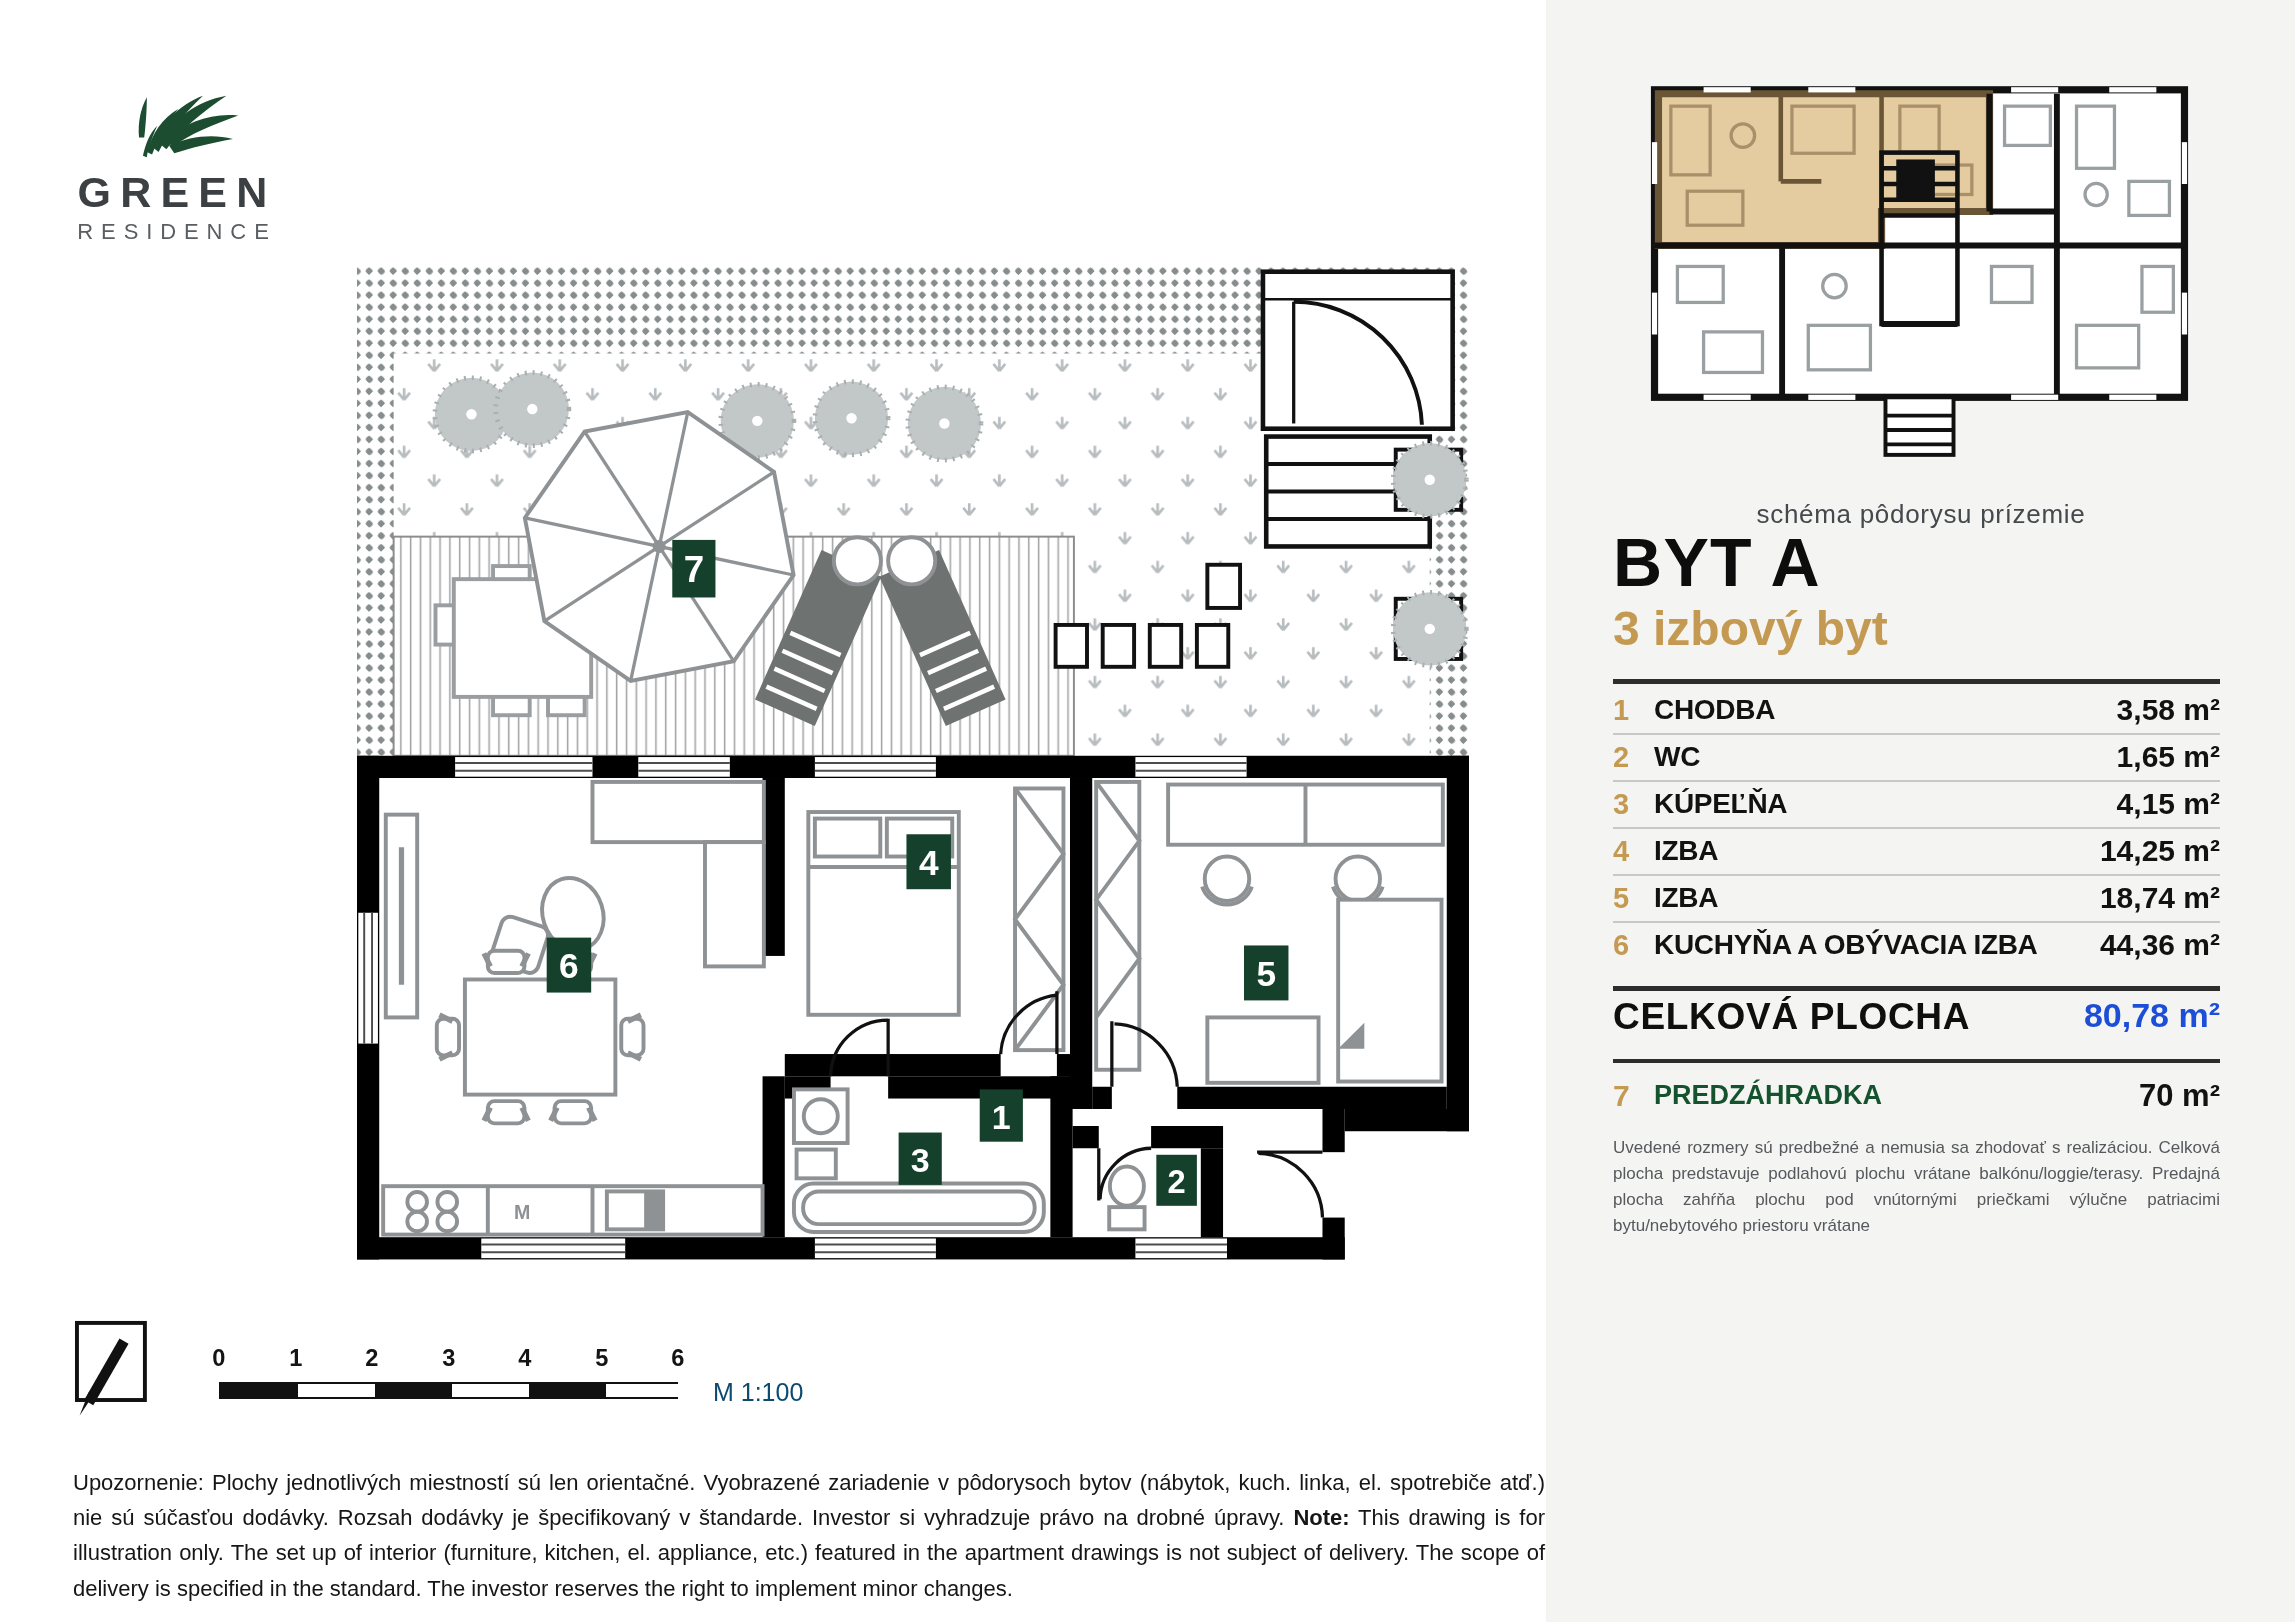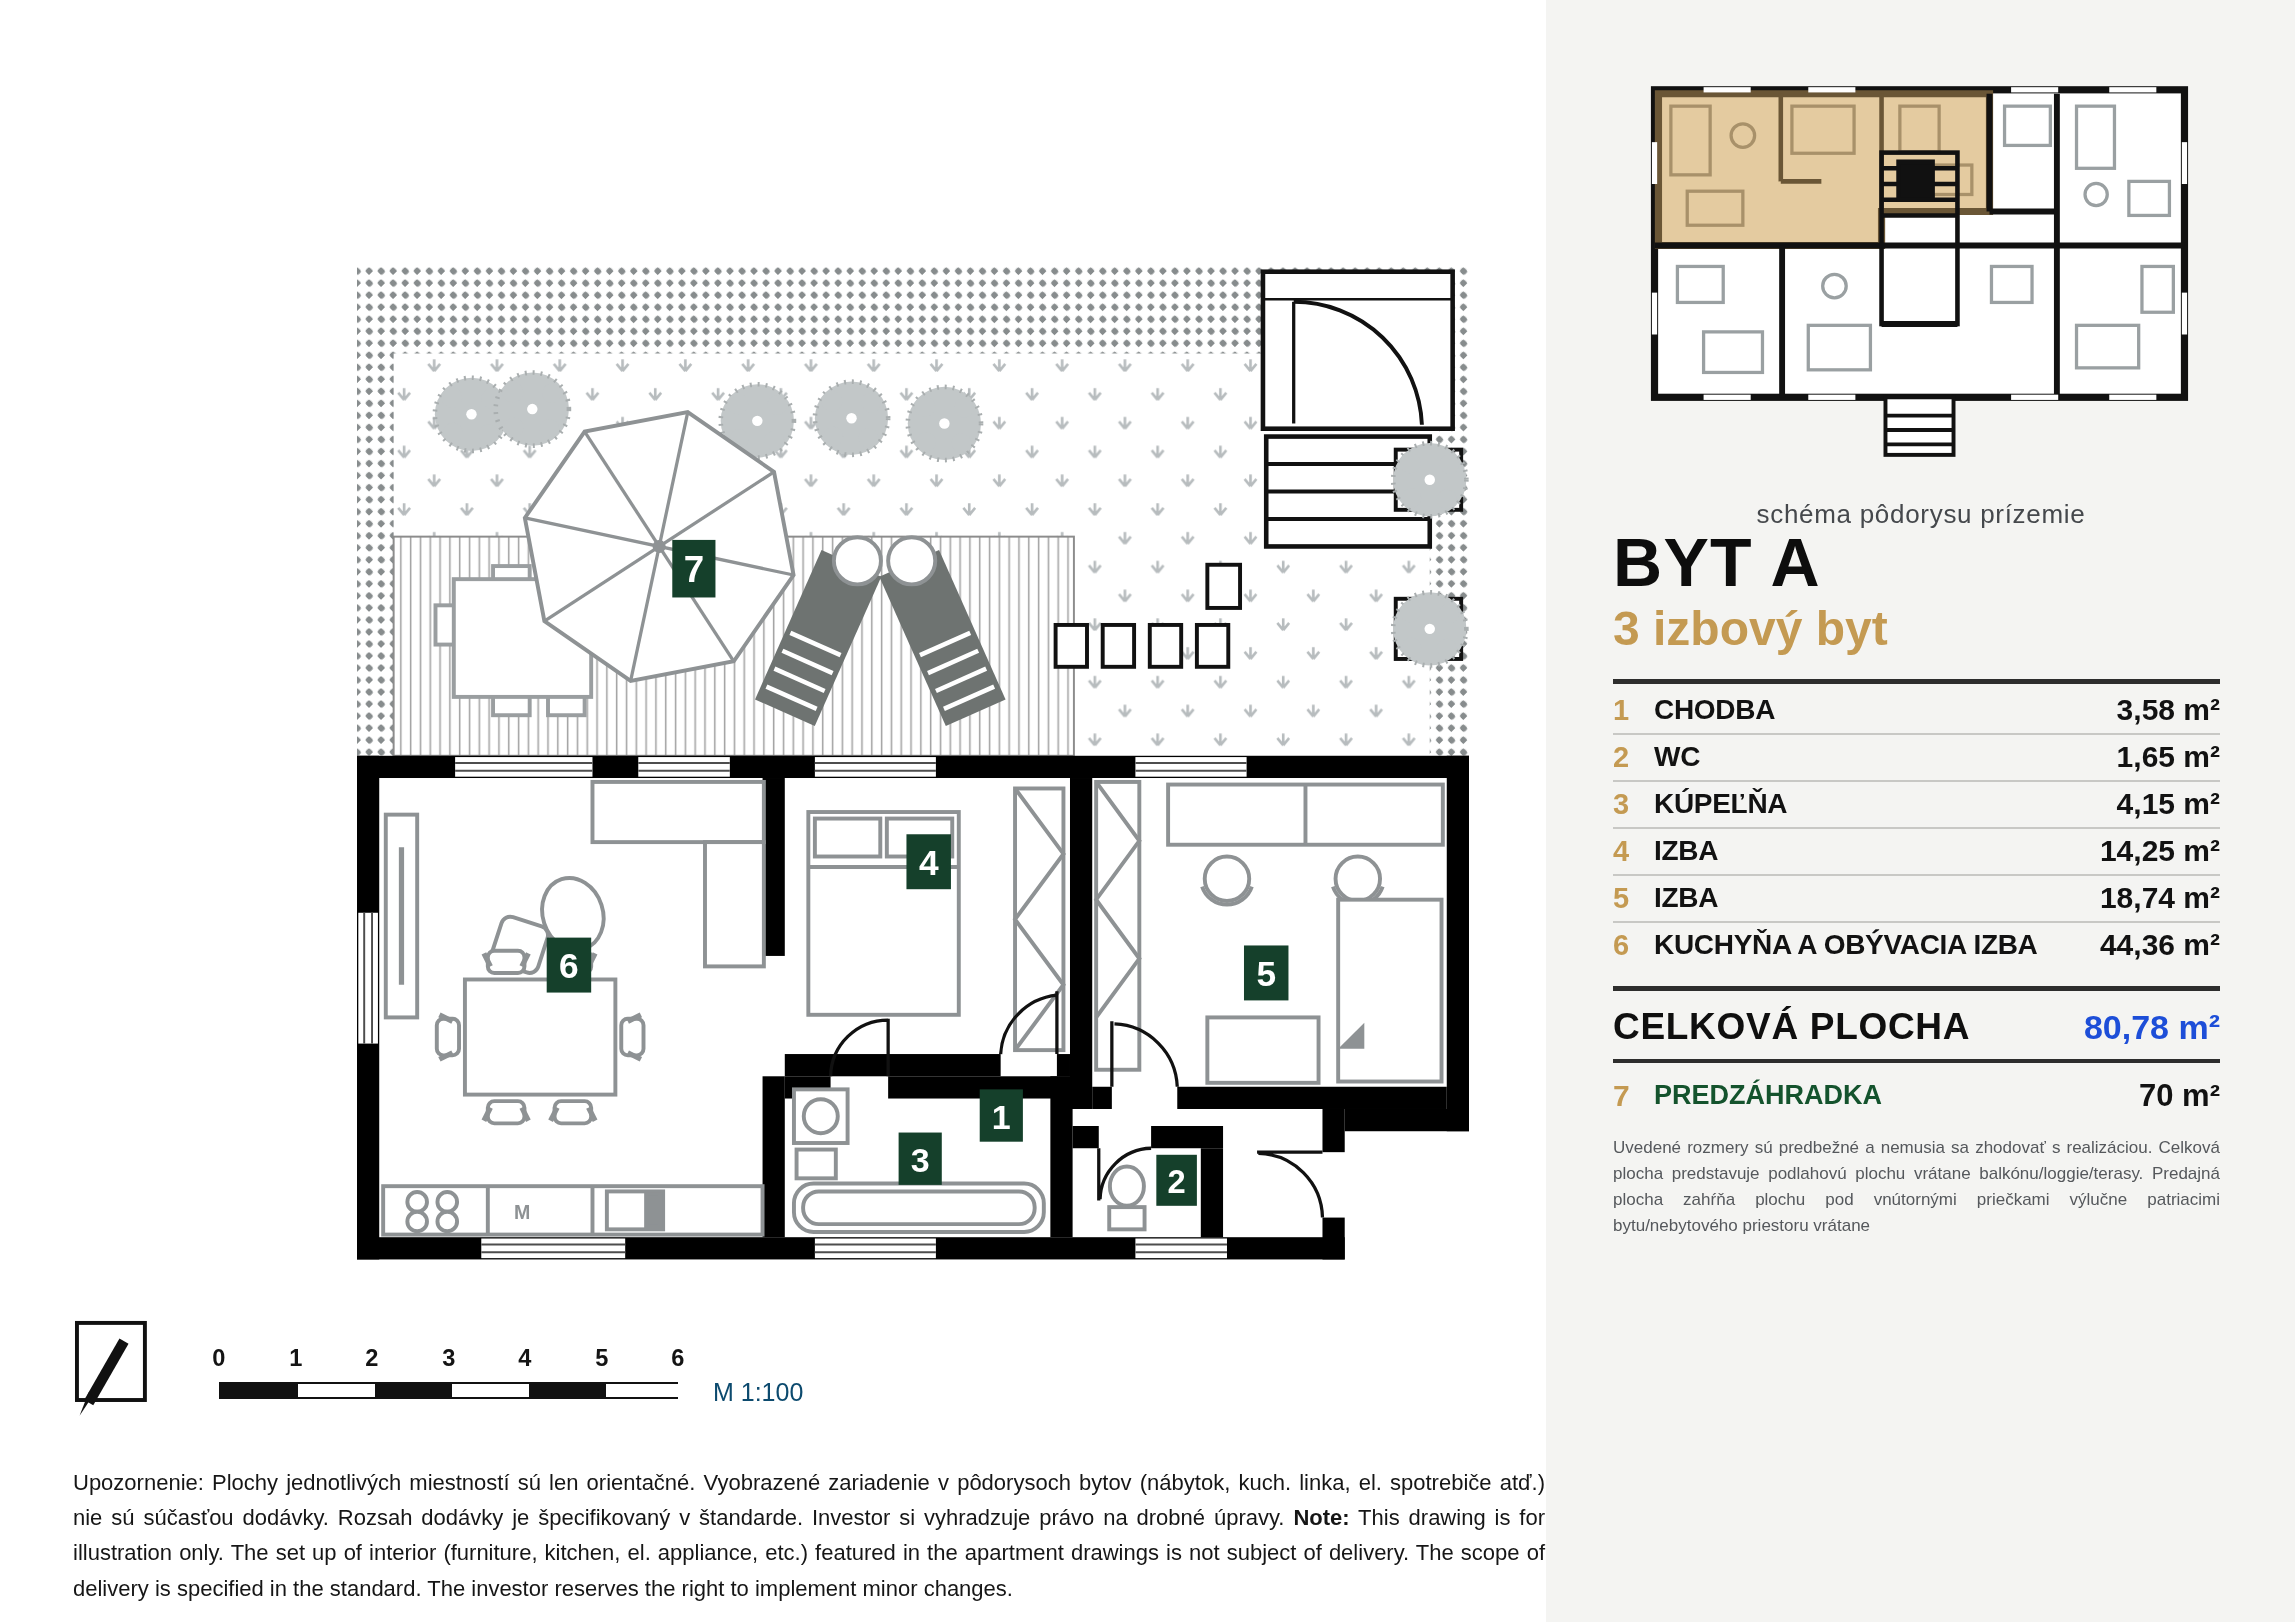--- a/index.html
+++ b/index.html
@@ -40,34 +40,49 @@
   .content { position:absolute; left:67px; top:528px; width:607px; }
   .unit-title { font-size:68px; font-weight:700; color:#0d0d0d; letter-spacing:1.3px; line-height:1; }
   .unit-sub { font-size:48px; font-weight:700; color:#c49a52; margin-top:9.2px; line-height:1; }
   .rule { height:4.6px; background:#2d2d2d; border:0; margin-top:26px; }
   .rooms { margin-top:3.9px; }
   .room-row { display:flex; align-items:center; height:45px; }
   .room-row .num { width:41px; font-size:29px; font-weight:700; color:#c49a52; }
   .room-row .lbl { flex:1; font-size:28px; font-weight:700; color:#121212; letter-spacing:-0.3px; white-space:nowrap; }
   .room-row .val { font-size:30px; font-weight:700; color:#121212; white-space:nowrap; }
   .sep { height:2px; background:#c8c8c5; border:0; }
-  .total-row { display:flex; align-items:center; height:63px; margin-top:5.2px; }
+  .total-row { display:flex; height:63px; margin-top:5.2px; }
   .total-row .lbl { flex:1; font-size:37px; font-weight:700; color:#0f0f0f; letter-spacing:0.7px; }
   .total-row .val { font-size:34px; font-weight:700; color:#1d4ed8; }
   .garden-row { display:flex; align-items:center; height:60px; margin-top:2.6px; }
   .garden-row .num { width:41px; font-size:30px; font-weight:700; color:#c49a52; }
   .garden-row .lbl { flex:1; font-size:27px; font-weight:700; color:#14532d; }
   .garden-row .val { font-size:31px; font-weight:700; color:#121212; }
   .small-note { margin-top:9.2px; font-size:17px; line-height:1.52; color:#55585c; text-align:justify; }
 </style>
 </head>
 <body>
 
 <div class="page">
 
+  <div class="logo">
+    <svg width="151" height="137" viewBox="0 0 230 210">
+      <g fill="#1d4d31" transform="translate(62,196)">
+        <path d="M0,0 C4,-18 10,-34 22,-46 C14,-28 8,-12 6,2 Z"></path>
+        <path d="M6,-6 C14,-34 30,-58 54,-72 C36,-48 22,-24 14,-2 Z"></path>
+        <path d="M14,-14 C28,-48 54,-78 92,-92 C62,-64 38,-34 24,-6 Z"></path>
+        <path d="M24,-20 C46,-56 82,-84 128,-92 C92,-68 58,-40 36,-10 Z"></path>
+        <path d="M34,-24 C66,-52 104,-66 146,-62 C108,-48 72,-34 46,-14 Z"></path>
+        <path d="M40,-16 C72,-30 106,-34 138,-26 C104,-20 72,-12 48,-4 Z"></path>
+        <path d="M-6,-28 C-8,-50 -4,-72 6,-90 C6,-68 4,-46 2,-28 Z"></path>
+      </g>
+    </svg>
+    <div class="brand-top">GREEN</div>
+    <div class="brand-bottom">RESIDENCE</div>
+  </div>
 
   <div class="plan">
   <svg width="1112" height="1027" viewBox="0 0 1700 1570">
     <defs>
       <pattern id="hatch" width="26" height="26" patternUnits="userSpaceOnUse" patternTransform="rotate(45)">
         <rect width="26" height="26" fill="#ffffff"></rect>
         <rect x="4" y="4" width="10" height="9" rx="3" fill="#878c8d"></rect>
         <rect x="17" y="17" width="10" height="9" rx="3" fill="#878c8d"></rect>
       </pattern>
       <pattern id="grass" width="96" height="88" patternUnits="userSpaceOnUse">

